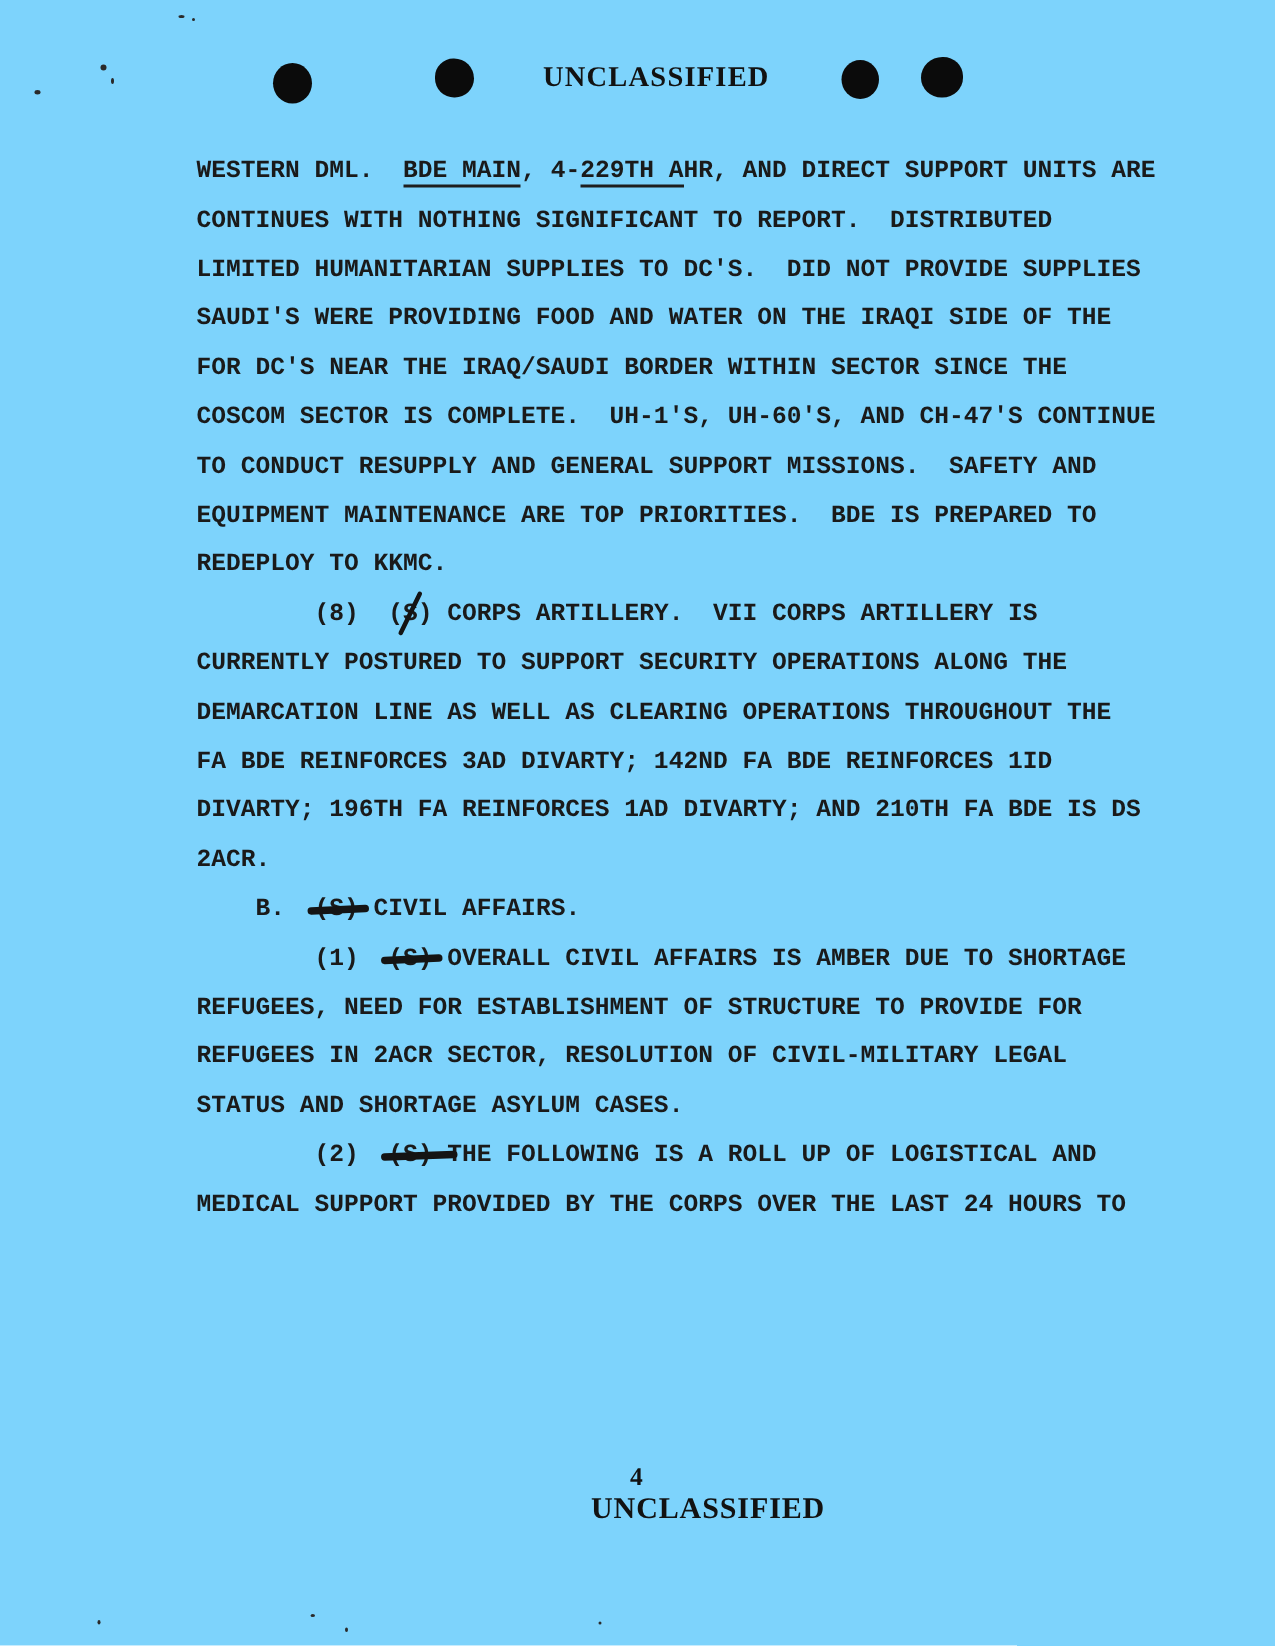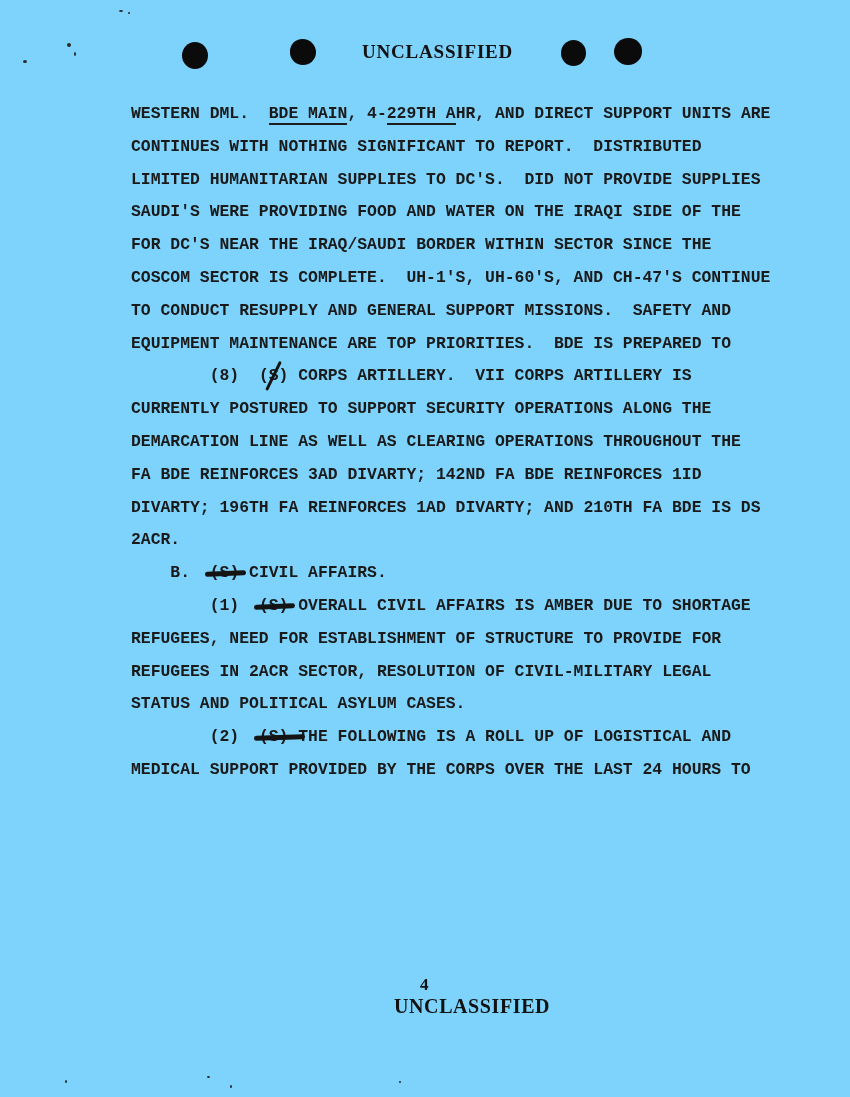--- a/index.html
+++ b/index.html
@@ -62,31 +62,32 @@
 
   <div class="body">
       <div class="line"><span>WESTERN DML.  </span><span class="u">BDE MAIN</span><span>, 4-</span><span class="u">229TH A</span><span>HR, AND DIRECT SUPPORT UNITS ARE</span></div>
       <div class="line"><span>CONTINUES WITH NOTHING SIGNIFICANT TO REPORT.  DISTRIBUTED</span></div>
       <div class="line"><span>LIMITED HUMANITARIAN SUPPLIES TO DC'S.  DID NOT PROVIDE SUPPLIES</span></div>
       <div class="line"><span>SAUDI'S WERE PROVIDING FOOD AND WATER ON THE IRAQI SIDE OF THE</span></div>
       <div class="line"><span>FOR DC'S NEAR THE IRAQ/SAUDI BORDER WITHIN SECTOR SINCE THE</span></div>
       <div class="line"><span>COSCOM SECTOR IS COMPLETE.  UH-1'S, UH-60'S, AND CH-47'S CONTINUE</span></div>
       <div class="line"><span>TO CONDUCT RESUPPLY AND GENERAL SUPPORT MISSIONS.  SAFETY AND</span></div>
       <div class="line"><span>EQUIPMENT MAINTENANCE ARE TOP PRIORITIES.  BDE IS PREPARED TO</span></div>
+      <div class="line"><span>REDEPLOY TO KKMC.</span></div>
       <div class="line"><span>        (8)  </span><span class="slash">(S)</span><span> CORPS ARTILLERY.  VII CORPS ARTILLERY IS</span></div>
       <div class="line"><span>CURRENTLY POSTURED TO SUPPORT SECURITY OPERATIONS ALONG THE</span></div>
       <div class="line"><span>DEMARCATION LINE AS WELL AS CLEARING OPERATIONS THROUGHOUT THE</span></div>
       <div class="line"><span>FA BDE REINFORCES 3AD DIVARTY; 142ND FA BDE REINFORCES 1ID</span></div>
       <div class="line"><span>DIVARTY; 196TH FA REINFORCES 1AD DIVARTY; AND 210TH FA BDE IS DS</span></div>
       <div class="line"><span>2ACR.</span></div>
       <div class="line"><span>    B.  </span><span class="strike">(S)</span><span> CIVIL AFFAIRS.</span></div>
       <div class="line"><span>        (1)  </span><span class="strike">(S)</span><span> OVERALL CIVIL AFFAIRS IS AMBER DUE TO SHORTAGE</span></div>
       <div class="line"><span>REFUGEES, NEED FOR ESTABLISHMENT OF STRUCTURE TO PROVIDE FOR</span></div>
       <div class="line"><span>REFUGEES IN 2ACR SECTOR, RESOLUTION OF CIVIL-MILITARY LEGAL</span></div>
-      <div class="line"><span>STATUS AND POLITICAL ASYLUM CASES.</span></div>
+      <div class="line"><span>STATUS AND SHORTAGE ASYLUM CASES.</span></div>
       <div class="line"><span>        (2)  </span><span class="strike strike-ext">(S)</span><span> THE FOLLOWING IS A ROLL UP OF LOGISTICAL AND</span></div>
       <div class="line"><span>MEDICAL SUPPORT PROVIDED BY THE CORPS OVER THE LAST 24 HOURS TO</span></div>
     </div>
 
   <div class="stamp pnum">4</div>
   <div class="stamp ftr">UNCLASSIFIED</div>
 
   <div class="spk" style="left:119px;top:10px;width:4px;height:2px"></div>
   <div class="spk" style="left:128px;top:12px;width:2px;height:2px"></div>
   <div class="spk" style="left:67px;top:43px;width:4px;height:4px"></div>

